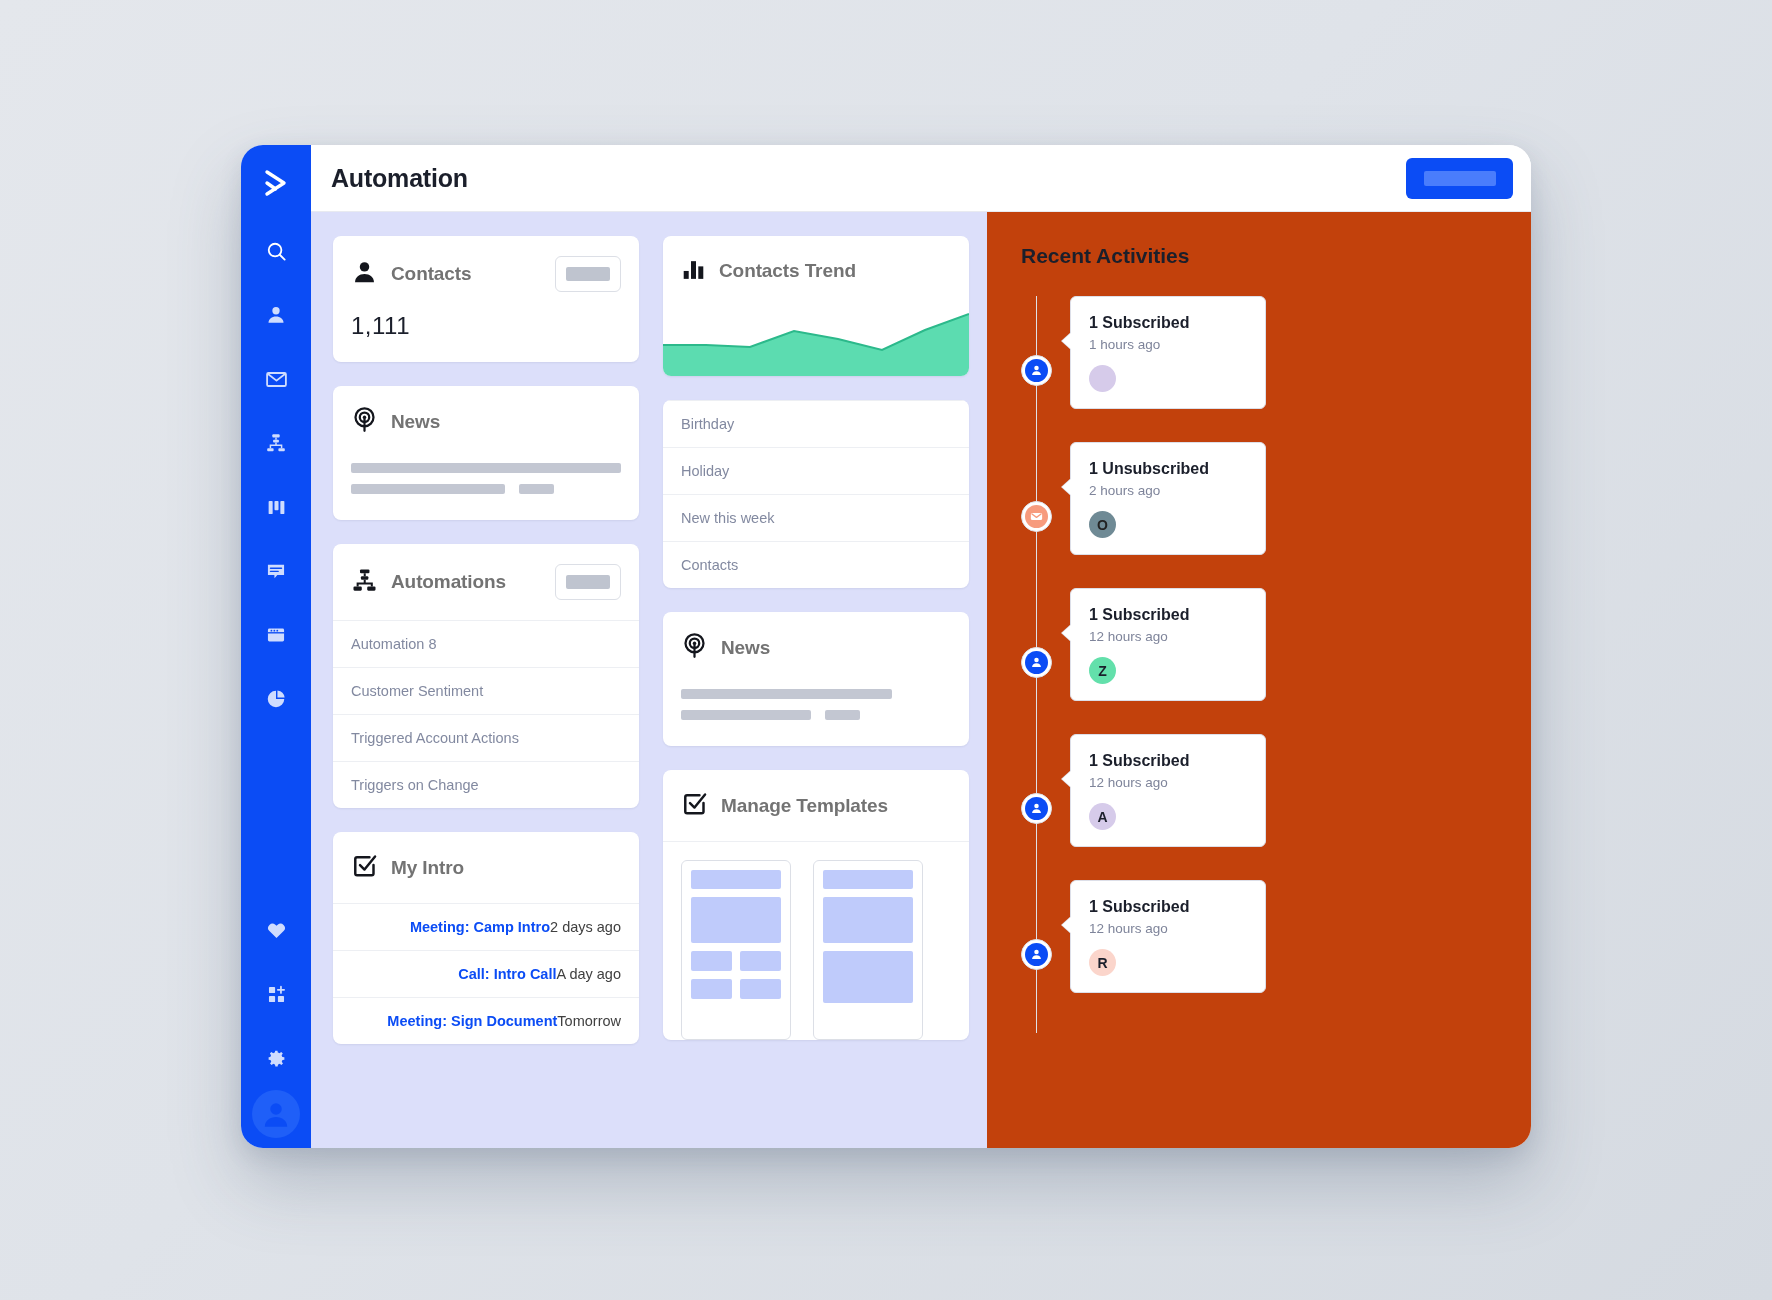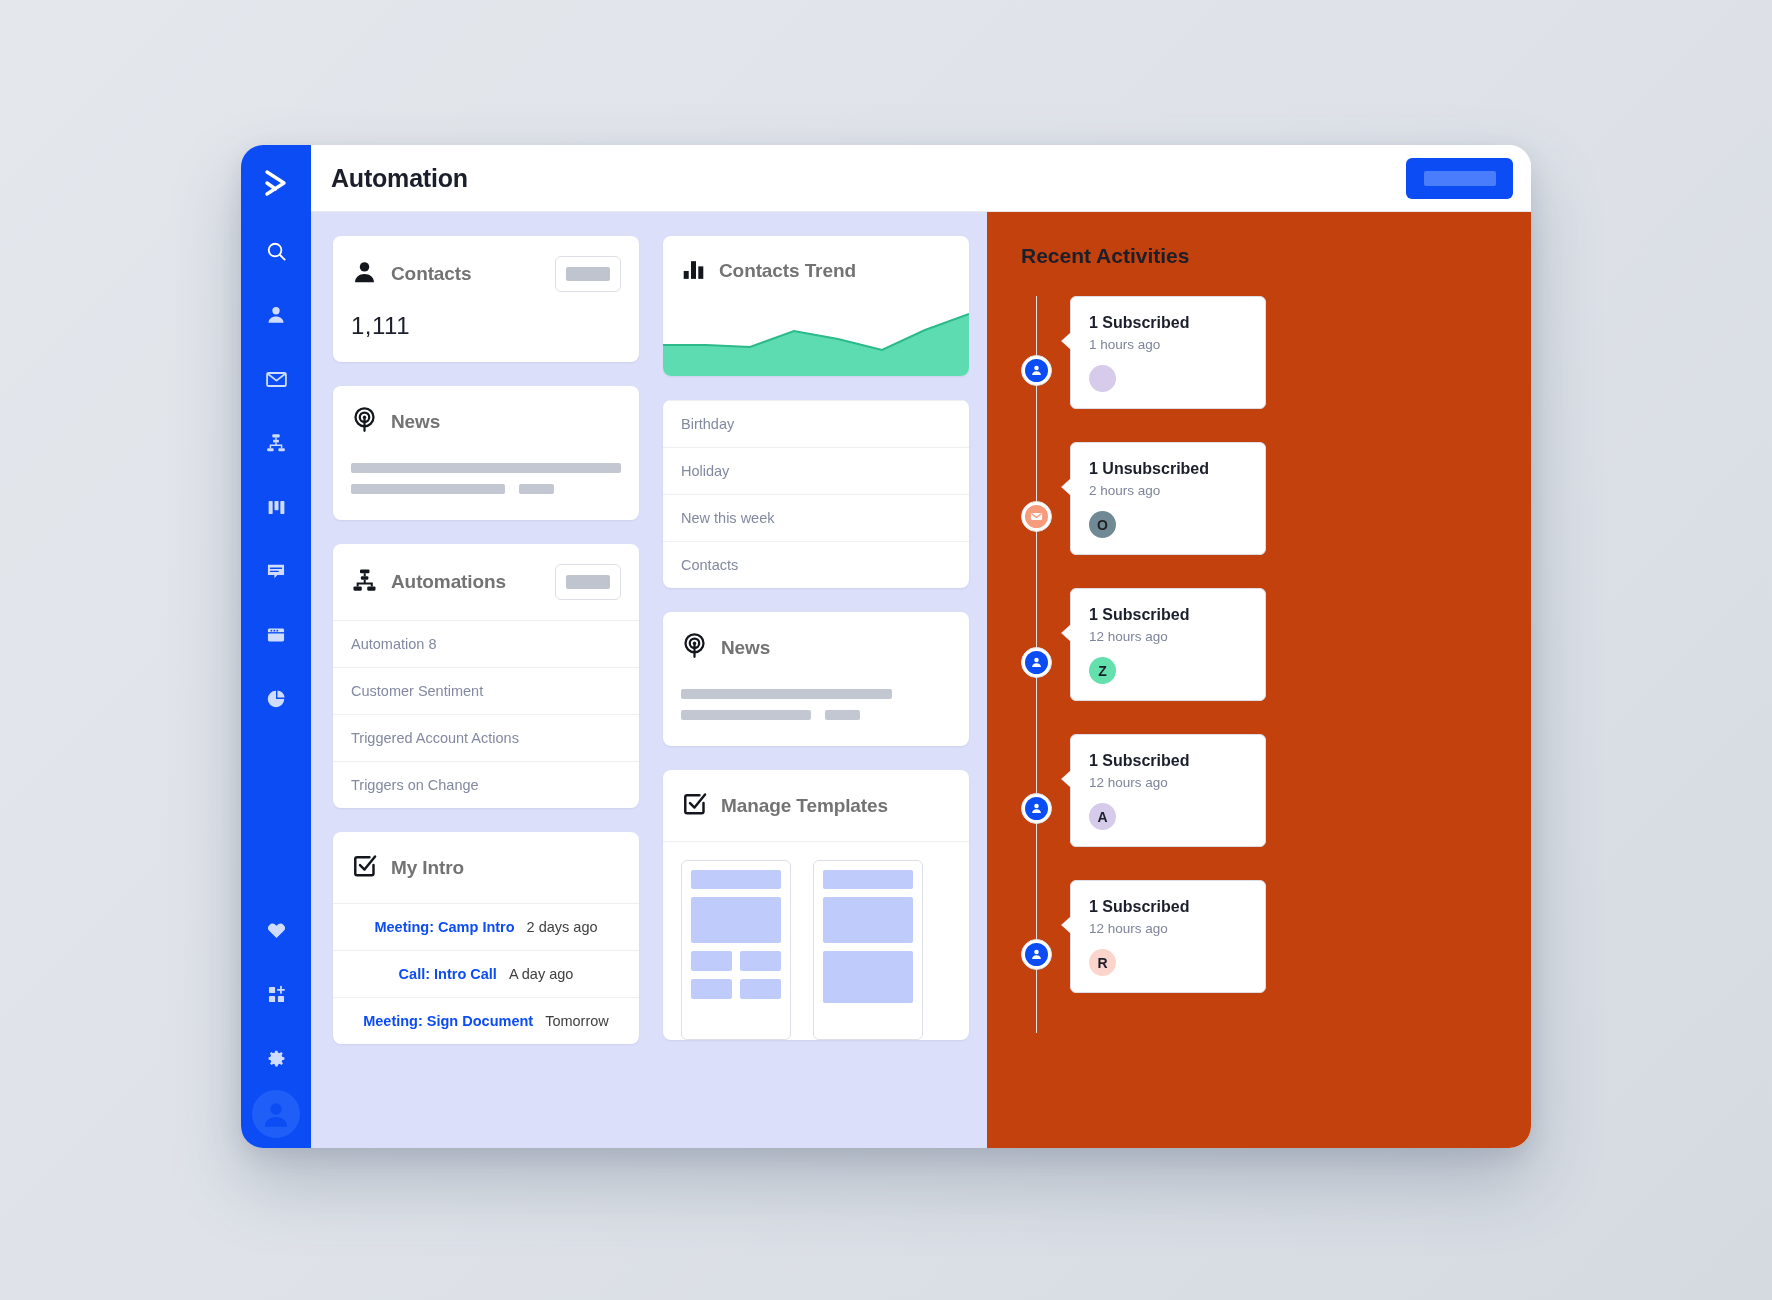--- a/index.html
+++ b/index.html
@@ -131,21 +131,21 @@
   .nline { height: 10px; background: #c3c7d2; border-radius: 2px; margin-bottom: 11px; }
 
   .list-row {
     padding: 15px 18px;
     border-top: 1px solid #edeff3;
     font-size: 14.5px;
     color: #8289a0;
     display: flex; align-items: center;
     cursor: pointer;
   }
-  .list-row.task { justify-content: center; gap: 12px; }
+  .list-row.task { justify-content: flex-end; }
   .task-name { color: #0b4cf5; font-weight: 700; font-size: 14.5px; }
   .task-when { color: #404040; font-size: 14.5px; }
 
   
   .trend-chart { height: 70px; width: 100%; display: block; }
 
   
   .tpl-body { border-top: 1px solid #edeff3; padding: 18px 18px 0 18px; display: flex; gap: 22px; }
   .tpl {
     width: 110px; height: 180px;

